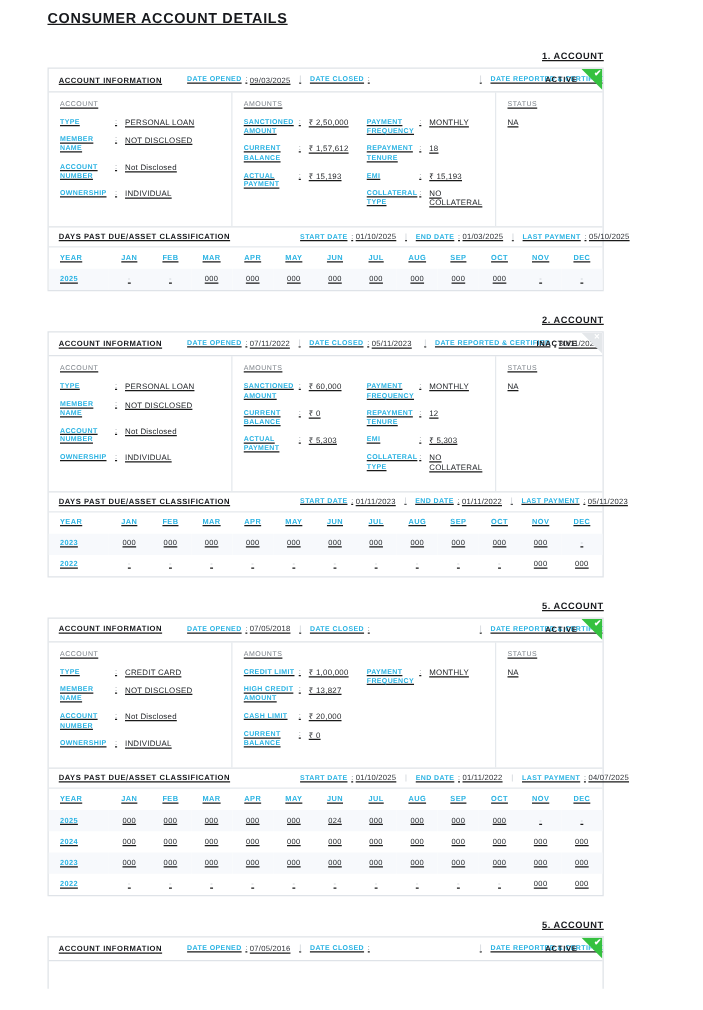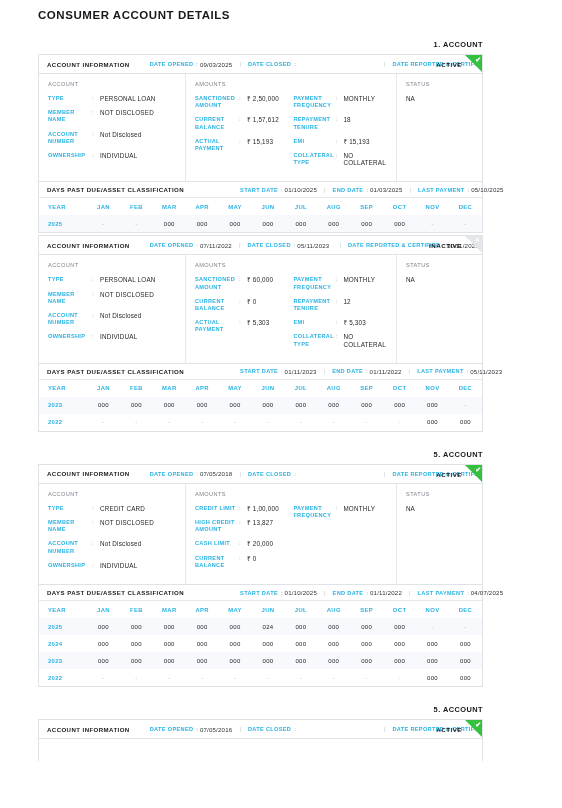--- a/index.html
+++ b/index.html
@@ -4,21 +4,21 @@
 <style>
   * { box-sizing: border-box; }
   html, body { margin: 0; padding: 0; }
   body {
     width: 562px;
     background: #ffffff;
     font-family: "Liberation Sans", sans-serif;
     color: #1a1a1a;
     -webkit-font-smoothing: antialiased;
   }
-  .page { width: 518px; padding: 0 35px 0 38px; }
+  .page { width: 518px; padding: 0 35px 0 38px; text-decoration: underline; }
 
   .page-title {
     font-size: 11.5px;
     font-weight: bold;
     letter-spacing: .55px;
     color: #16181c;
     margin: 8px 0 0 0;
     line-height: 14px;
   }
 
@@ -375,20 +375,21 @@
               <td>000</td>
               <td>000</td>
               <td>000</td>
               <td>000</td>
               <td class="dash">-</td>
               <td class="dash">-</td>
             </tr>
           </tbody>
         </table>
       </div>
+      <div class="acct-label">2. ACCOUNT</div>
       <div class="card">
         <div class="info-head">
           <div class="ih-title">ACCOUNT INFORMATION</div>
           <div class="meta m1">
             <span class="k">DATE OPENED</span>
             <span class="colon">:</span>
             <span class="v">07/11/2022</span>
           </div>
           <span class="sep">|</span>
           <div class="meta m2">

